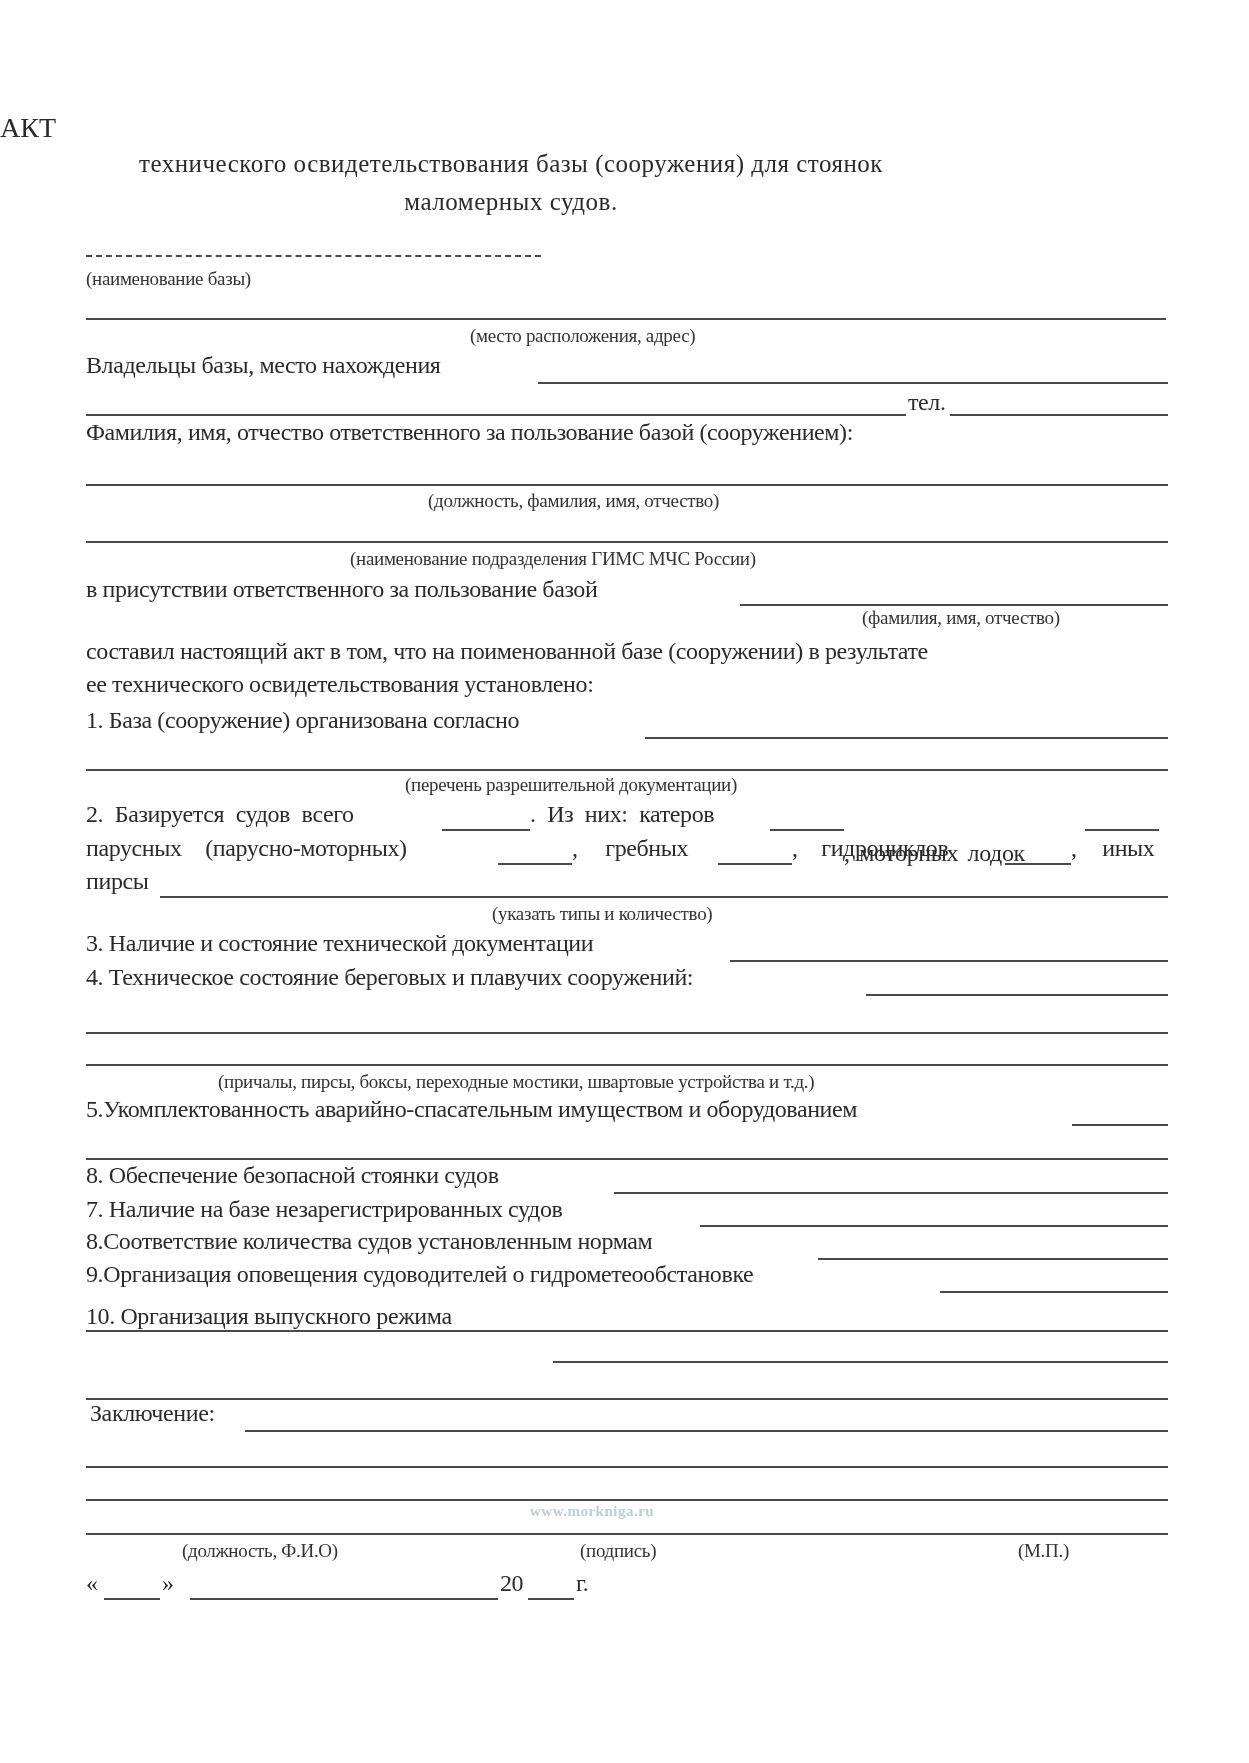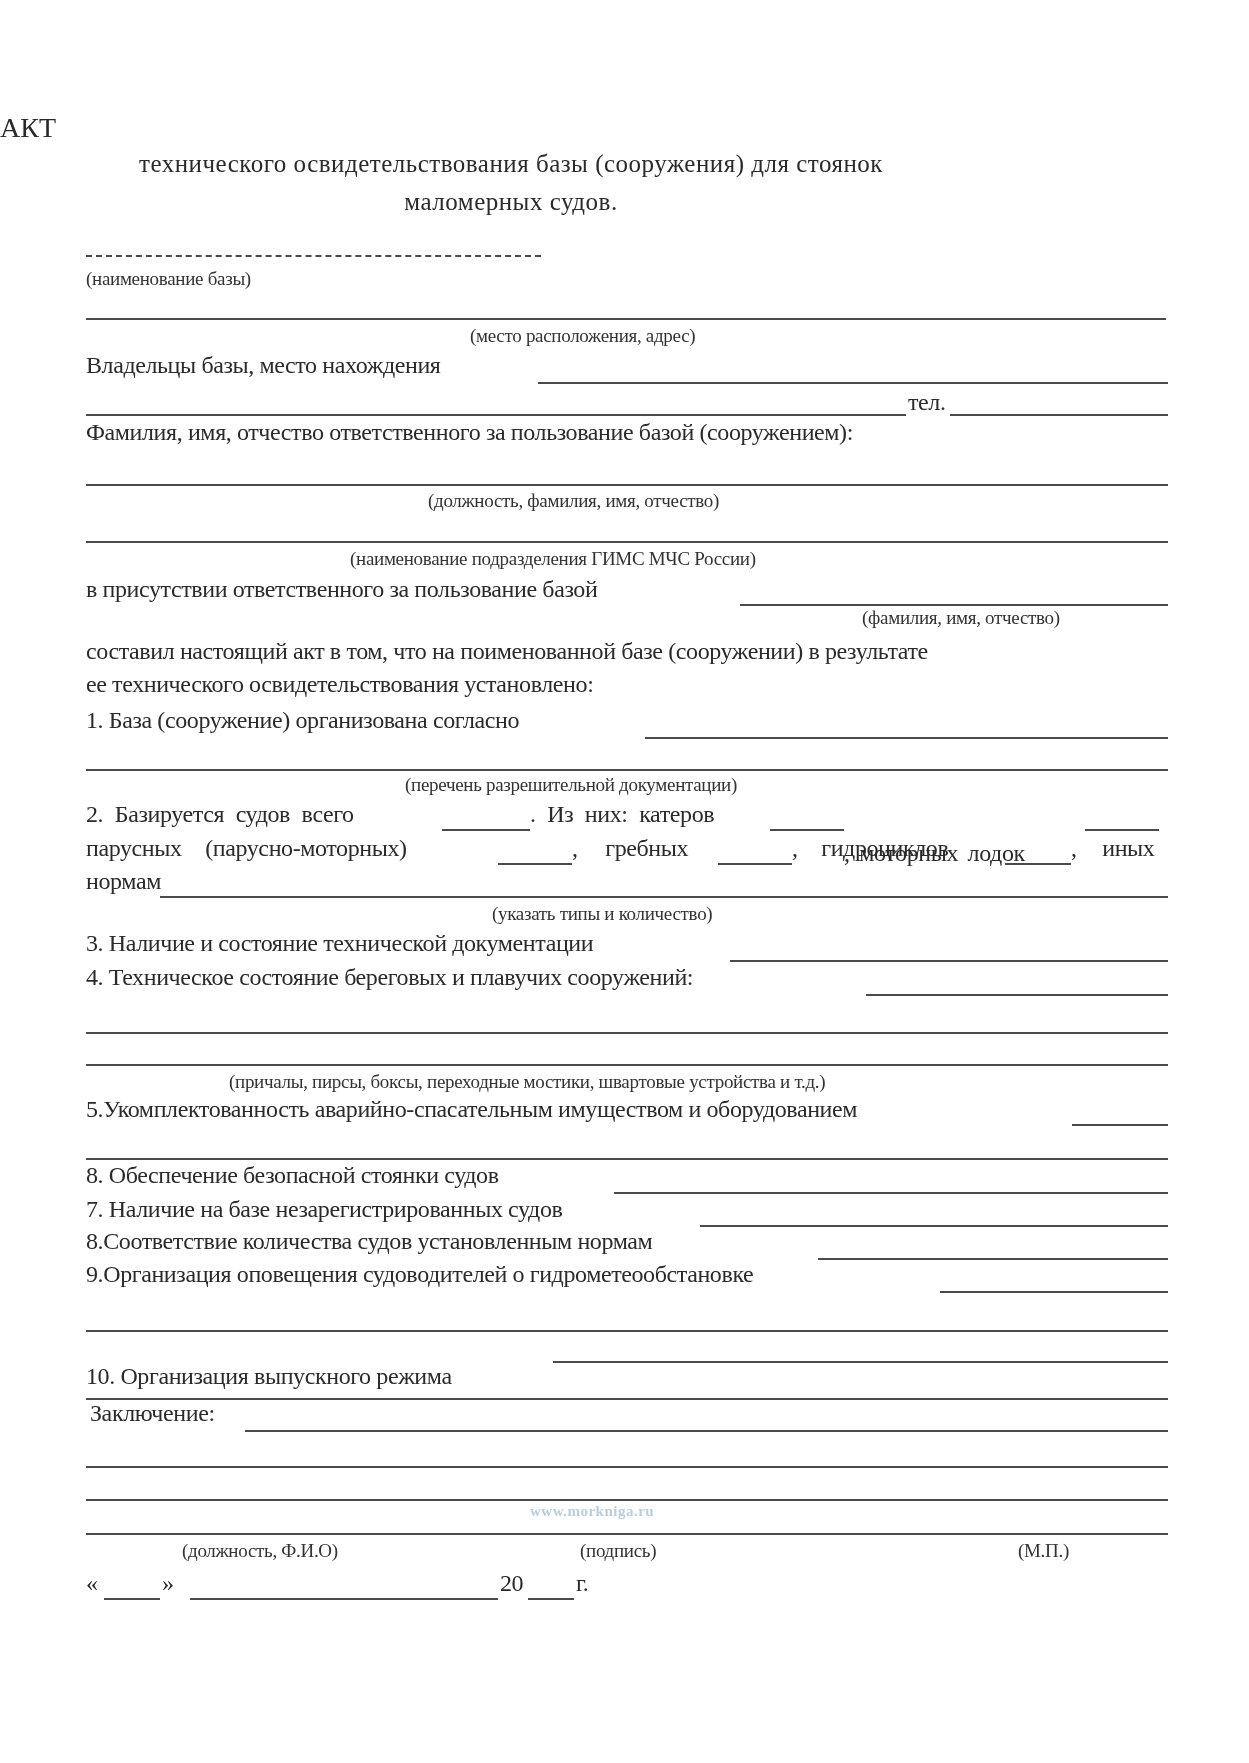--- a/index.html
+++ b/index.html
@@ -62,51 +62,51 @@
 <div class="line" style="top:829px; left:1085px; width:74px;"></div>
 
 <div class="abs txt" style="top:835px; left:86px; word-spacing:18px;">парусных (парусно-моторных)</div>
 <div class="line" style="top:863px; left:498px; width:74px;"></div>
 <div class="abs txt" style="top:835px; left:572px; word-spacing:22px;">, гребных</div>
 <div class="line" style="top:863px; left:718px; width:74px;"></div>
 <div class="abs txt" style="top:835px; left:792px; word-spacing:18px;">, гидроциклов</div>
 <div class="line" style="top:863px; left:1005px; width:66px;"></div>
 <div class="abs txt" style="top:835px; left:1071px; word-spacing:20px;">, иных</div>
 
-<div class="abs txt" style="top:868px; left:86px;">нормам</div>
+<div class="abs txt" style="top:868px; left:86px;">пирсы</div>
 <div class="line" style="top:896px; left:160px; width:1008px;"></div>
 <div class="abs cap" style="top:903px; left:492px;">(указать типы и количество)</div>
 
 <div class="abs txt" style="top:930px; left:86px;">3. Наличие и состояние технической документации</div>
 <div class="line" style="top:960px; left:730px; width:438px;"></div>
 
 <div class="abs txt" style="top:964px; left:86px;">4. Техническое состояние береговых и плавучих сооружений:</div>
 <div class="line" style="top:994px; left:866px; width:302px;"></div>
 <div class="line" style="top:1032px; left:86px; width:1082px;"></div>
 <div class="line" style="top:1064px; left:86px; width:1082px;"></div>
-<div class="abs cap" style="top:1071px; left:218px;margin-left:11px;">(причалы, пирсы, боксы, переходные мостики, швартовые устройства и т.д.)</div>
+<div class="abs cap" style="top:1071px; left:218px;">(причалы, пирсы, боксы, переходные мостики, швартовые устройства и т.д.)</div>
 
 <div class="abs txt" style="top:1096px; left:86px;">5.Укомплектованность аварийно-спасательным имуществом и оборудованием</div>
 <div class="line" style="top:1124px; left:1072px; width:96px;"></div>
 <div class="line" style="top:1158px; left:86px; width:1082px;"></div>
 
 <div class="abs txt" style="top:1162px; left:86px;">8. Обеспечение безопасной стоянки судов</div>
 <div class="line" style="top:1192px; left:614px; width:554px;"></div>
 
 <div class="abs txt" style="top:1196px; left:86px;">7. Наличие на базе незарегистрированных судов</div>
 <div class="line" style="top:1225px; left:700px; width:468px;"></div>
 
 <div class="abs txt" style="top:1228px; left:86px;">8.Соответствие количества судов установленным нормам</div>
 <div class="line" style="top:1258px; left:818px; width:350px;"></div>
 
 <div class="abs txt" style="top:1261px; left:86px;">9.Организация оповещения судоводителей о гидрометеообстановке</div>
 <div class="line" style="top:1291px; left:940px; width:228px;"></div>
 <div class="line" style="top:1330px; left:86px; width:1082px;"></div>
 
-<div class="abs txt" style="top:1363px; left:86px;text-align:right;">10. Организация выпускного режима</div>
+<div class="abs txt" style="top:1303px; left:86px;text-align:right;">10. Организация выпускного режима</div>
 <div class="line" style="top:1361px; left:553px; width:615px;"></div>
 <div class="line" style="top:1398px; left:86px; width:1082px;"></div>
 
 <div class="abs txt" style="top:1400px; left:90px;">Заключение:</div>
 <div class="line" style="top:1430px; left:245px; width:923px;"></div>
 <div class="line" style="top:1466px; left:86px; width:1082px;"></div>
 <div class="line" style="top:1499px; left:86px; width:1082px;"></div>
 
 <div class="abs wm" style="top:1503px; left:530px;">www.morkniga.ru</div>
 

